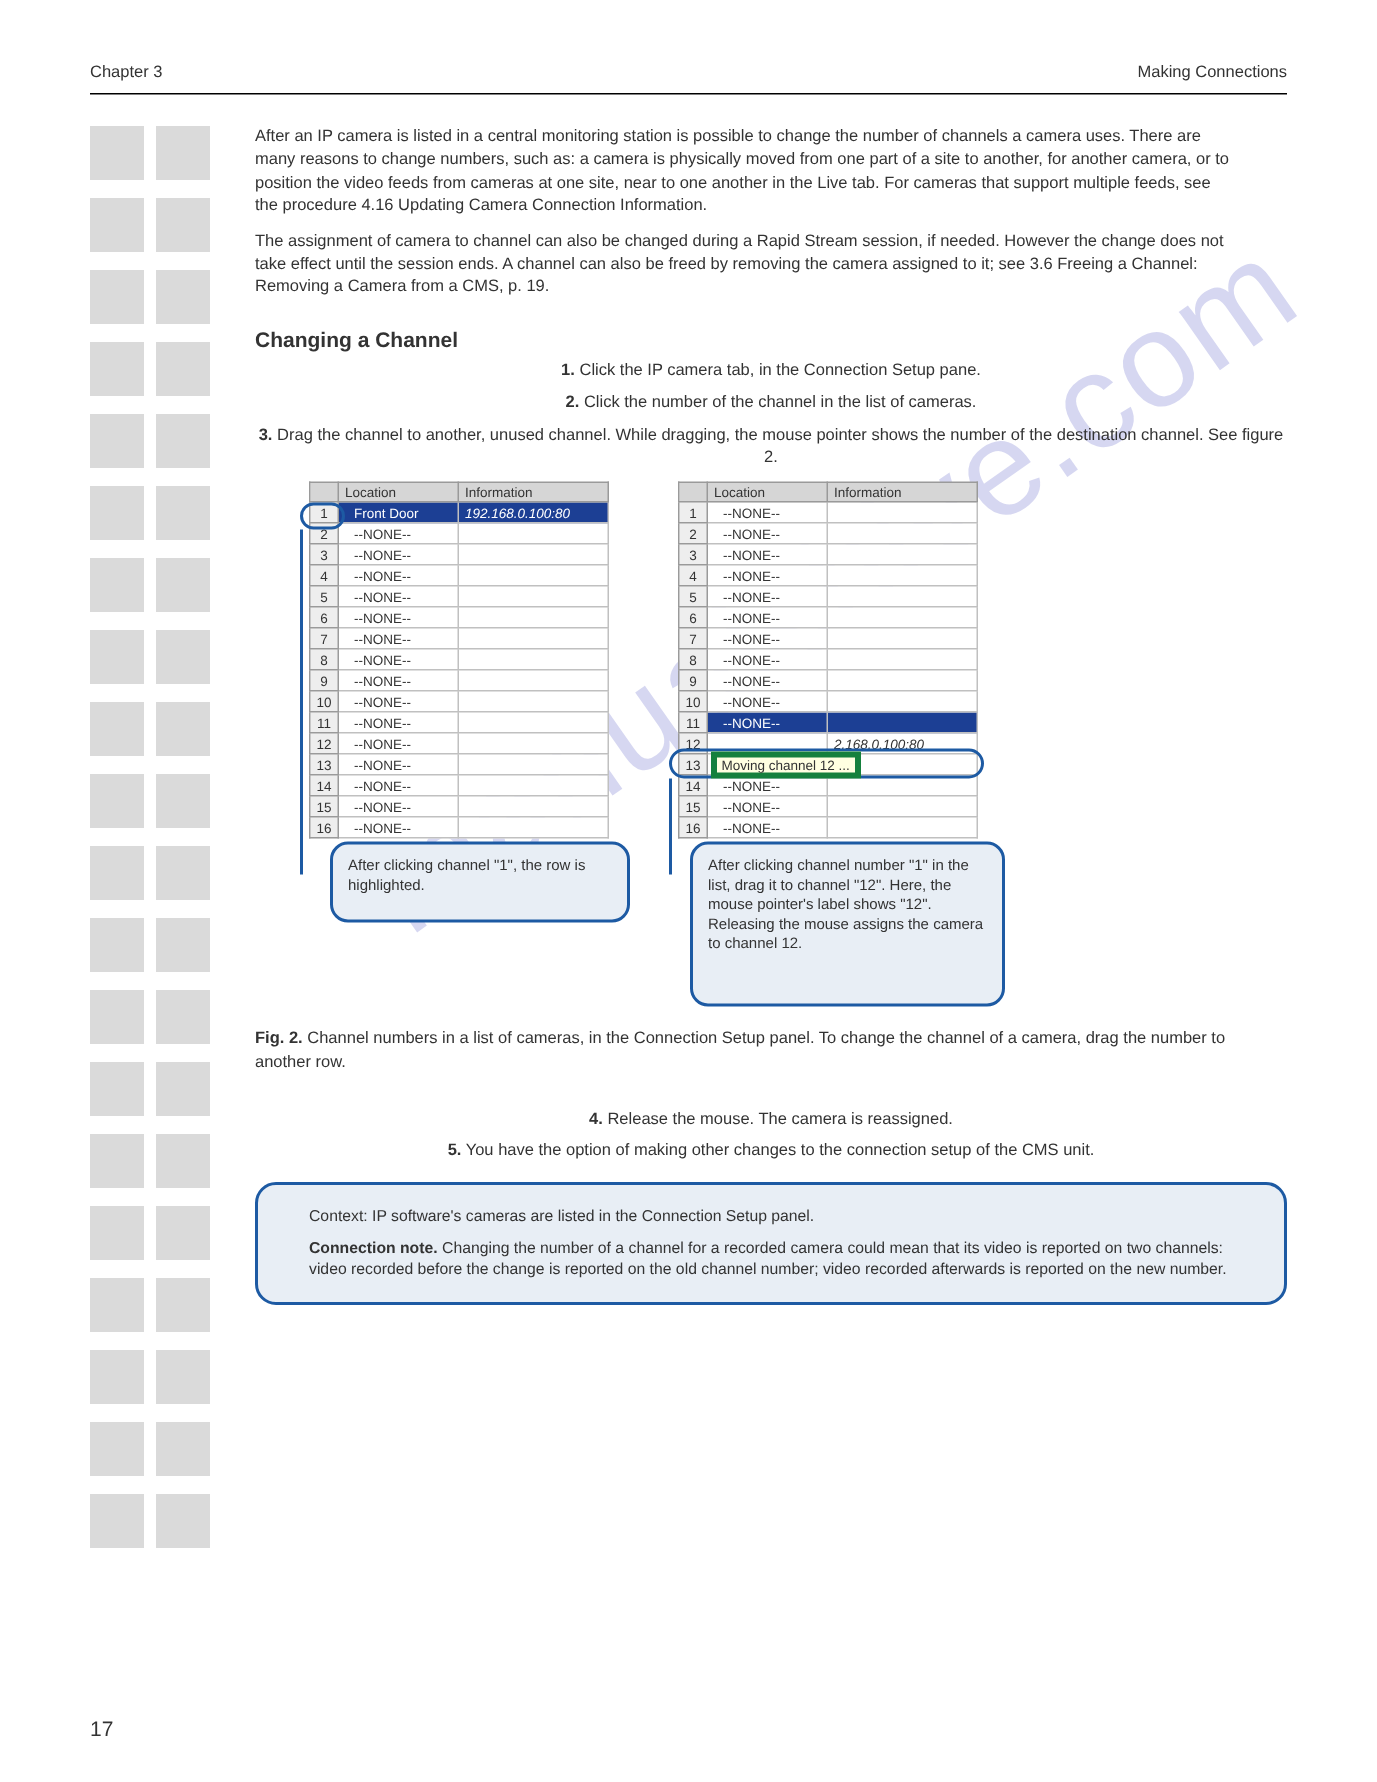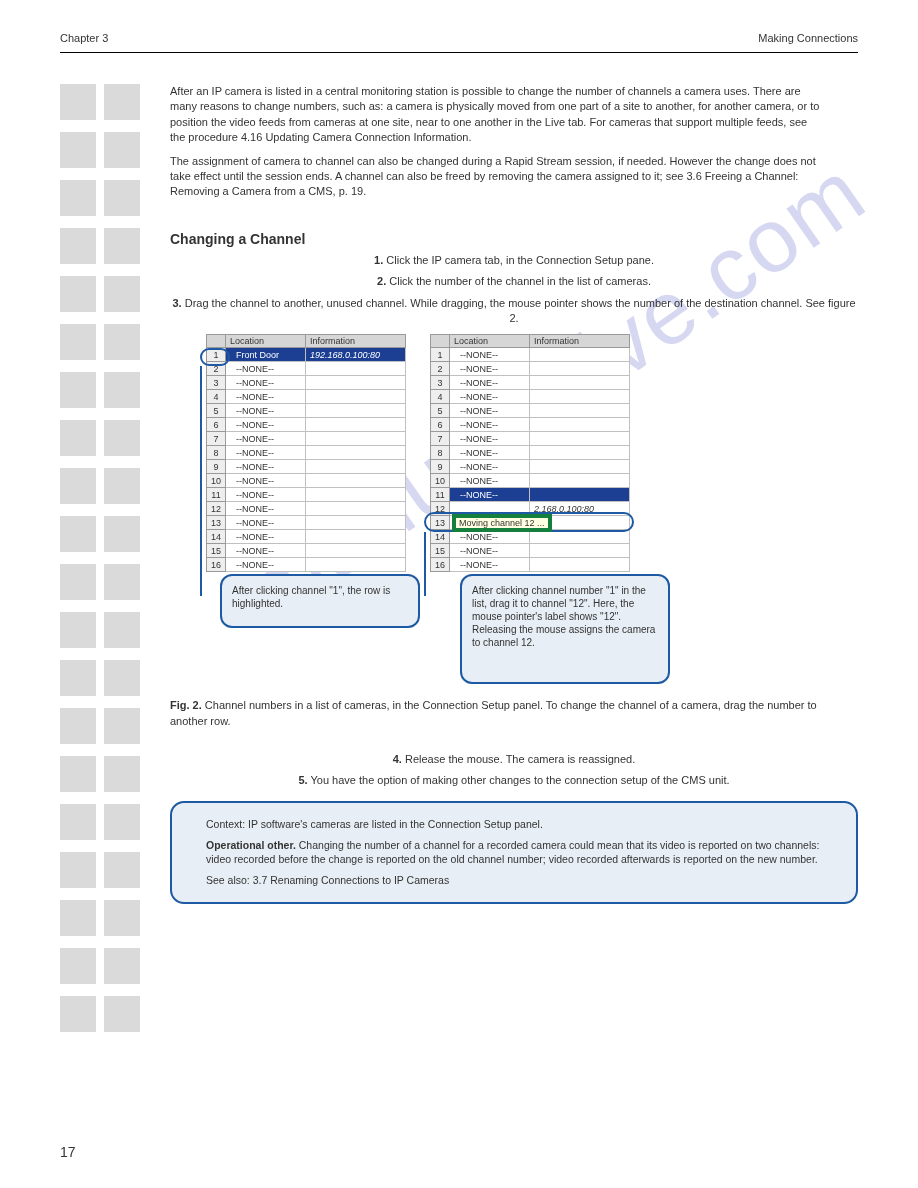--- a/index.html
+++ b/index.html
@@ -1,27 +1,27 @@
 <!DOCTYPE html>
 <html><head>
 <meta charset="utf-8">
 <style>
   * { box-sizing: border-box; margin: 0; padding: 0; }
   body { width: 918px; height: 1188px; font-family: Arial, sans-serif; background: #fff; font-size: 12px; color: #333; position: relative; }
-  .page { padding: 32px 60px 30px 60px; text-align: right; }
+  .page { padding: 42px 60px 30px 60px; text-align: right; }
   .hr { border-top: 1.5px solid #000; margin: 8px 0 14px 0; }
   .sidebar { position: absolute; left: 60px; top: 84px; display: flex; flex-direction: column; gap: 12px; }
   .sidebar-pair { display: flex; gap: 8px; }
   .sq { width: 36px; height: 36px; background: #dadada; }
   .content { position: absolute; left: 170px; top: 84px; right: 60px; }
   .heading1 { font-size: 15px; font-weight: bold; margin-bottom: 10px; }
   .para { font-size: 11px; line-height: 1.4; margin-bottom: 8px; max-width: 650px; }
   .stepnum { display:inline; }
-  .heading2 { font-size: 14px; font-weight: bold; margin: 31px 0 6px 0; }
-  .tables-row { display: flex; gap: 24px; align-items: flex-start; margin: 8px 0 0 36px; }
+  .heading2 { font-size: 14px; font-weight: bold; margin: 18px 0 6px 0; }
+  .tables-row { display: flex; gap: 46px; align-items: flex-start; margin: 8px 0 0 36px; }
   .table-wrap { position: relative; }
   table.loc { border-collapse: collapse; font-size: 9px; font-family: Arial, sans-serif; }
   table.loc th { background: #d6d6d6; border: 1px solid #9a9a9a; padding: 1px 4px; font-weight: normal; text-align: left; }
   table.loc td { border: 1px solid #c0c0c0; padding: 1px 4px; background: #fff; height: 14px; }
   table.loc td.numcell { width: 18px; background: #eee; text-align: center; border: 1px solid #9a9a9a; }
   table.loc td.loccell { width: 80px; padding-left: 10px; }
   table.loc td.infocell { width: 100px; font-style: italic; }
   tr.selected td.loccell, tr.selected td.infocell { background: #1c3f94; color: #fff; }
   .callout-ring { position: absolute; border: 2px solid #1d5aa3; border-radius: 10px; }
   .callout-line { position: absolute; border-left: 2px solid #1d5aa3; }
@@ -340,19 +340,18 @@
   <div class="para" style="margin-top:14px;">
     <b>Fig. 2.</b>
     <span>Channel numbers in a list of cameras, in the Connection Setup panel. To change the channel of a camera, drag the number to another row.</span>
   </div>
 
   <div class="step-inline" style="margin-top:23px;"><b class="stepnum">4.</b><span> Release the mouse. The camera is reassigned.</span></div>
   <div class="step-inline"><b class="stepnum">5.</b><span> You have the option of making other changes to the connection setup of the CMS unit.</span></div>
 
   <div class="fullwidth-note">
     <div style="margin-bottom:6px;">Context: IP software's cameras are listed in the Connection Setup panel.</div>
-    <div><b>Operational other. </b><span>Changing the number of a channel for a recorded camera could mean that its video is reported on two channels: video recorded before the change is reported on the old channel number; video recorded afterwards is reported on the new number.</span></div>
-    <div style="margin-top:6px;">See also: 3.7 Renaming Connections to IP Cameras</div>
+    <div><b>Connection note. </b><span>Changing the number of a channel for a recorded camera could mean that its video is reported on two channels: video recorded before the change is reported on the old channel number; video recorded afterwards is reported on the new number.</span></div>
   </div>
 
 </div>
 
 <div class="pagenum">17</div>
 
 </body></html>

